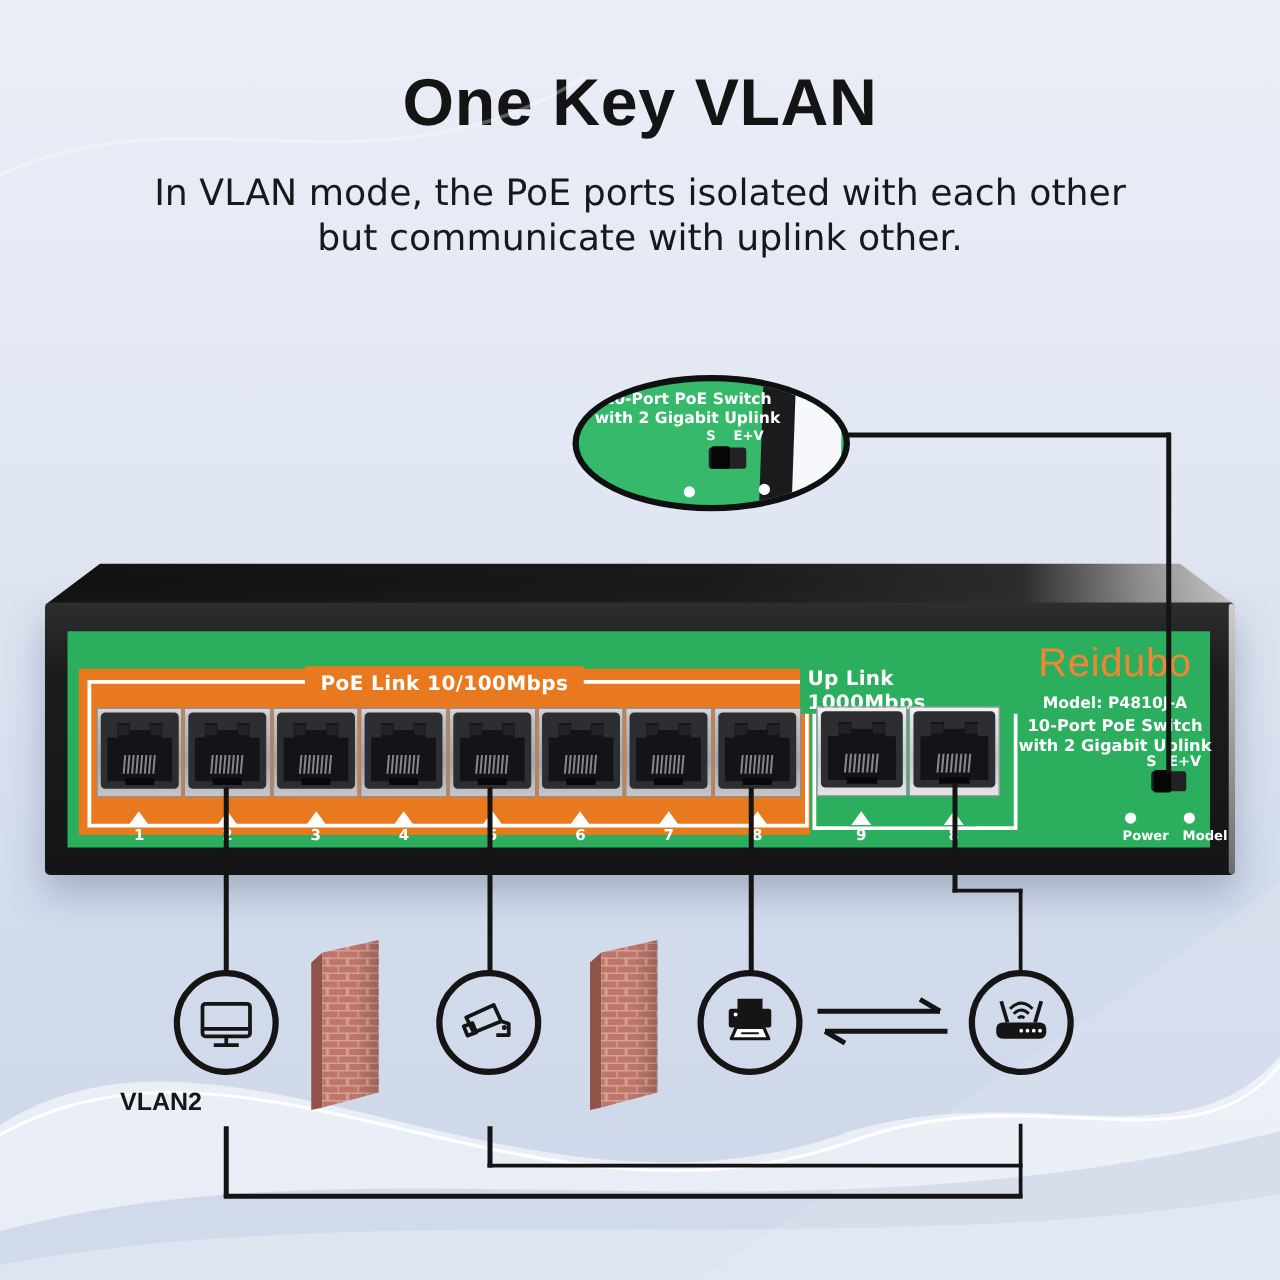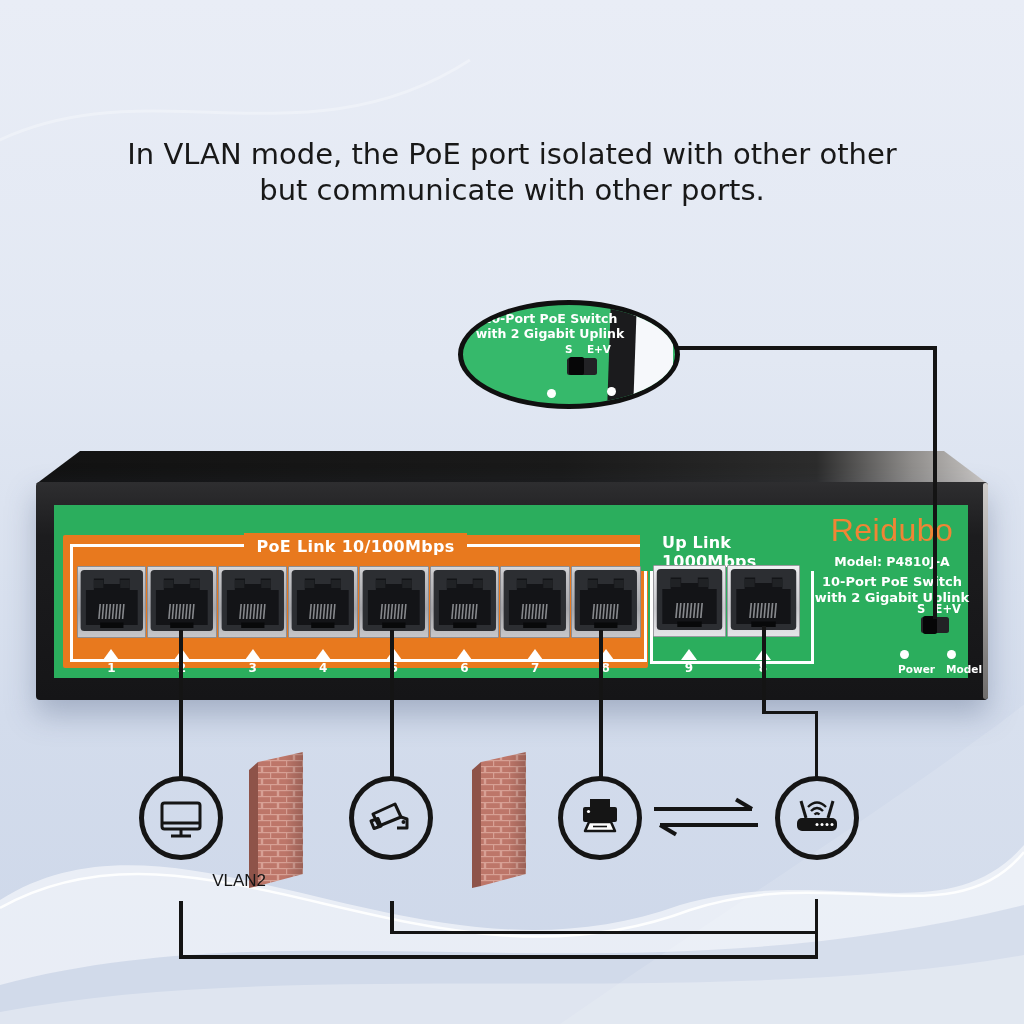--- a/index.html
+++ b/index.html
@@ -33,21 +33,21 @@
   .chassis-right-bevel{left:983px;top:483px;width:5px;height:216px;background:linear-gradient(180deg,#cfccca,#6f6d6c);border-radius:2px;z-index:11;}
   .green-panel{left:54px;top:505px;width:914px;height:173px;background:#2bae5d;z-index:12;}
   .orange-zone{left:63px;top:535px;width:585px;height:133px;background:#e8791e;border-radius:2px;z-index:13;}
   .poe-frame{left:70px;top:544px;width:571px;height:112px;border:3px solid #fff;z-index:14;}
   .poe-label-wrap{left:70px;top:533px;width:571px;display:flex;justify-content:center;z-index:16;}
   .poe-label-wrap span{background:#e8791e;padding:4px 12px;color:#fff;font-family:"DejaVu Sans",sans-serif;
     font-weight:700;font-size:16px;letter-spacing:.3px;}
   .uplink-frame{left:650px;top:544px;width:158px;height:114px;border:3px solid #fff;z-index:14;}
   .uplink-gap-mask{left:679px;top:653px;width:102px;height:8px;background:#2bae5d;z-index:15;}
   .uplink-label-wrap{left:640px;top:533px;width:178px;display:flex;justify-content:center;z-index:16;}
-  .uplink-label-wrap span{background:#2bae5d;padding:0 22px;color:#fff;font-family:"DejaVu Sans",sans-serif;
+  .uplink-label-wrap span{background:#2bae5d;padding:0 6px;color:#fff;font-family:"DejaVu Sans",sans-serif;
     font-weight:700;font-size:16px;letter-spacing:.2px;}
   .ports-row{left:76px;top:566px;width:565px;height:72px;display:flex;z-index:17;}
   .ports-row.uplink-row{left:652px;top:565px;width:148px;justify-content:space-between;}
   .port{flex:1;margin:0 .5px;background:linear-gradient(180deg,#d8d8da 0%,#c2c2c5 12%,#a6a6aa 60%,#c6c6c9 100%);
     border:1px solid #8d8d92;border-radius:1px;}
   .uplink-row .port{flex:none;width:71px;background:linear-gradient(180deg,#f2f2f4 0%,#e3e3e6 14%,#c9c9cd 60%,#e4e4e7 100%);border-color:#9a9a9f;}
   .marks-row{left:76px;top:649px;width:565px;display:flex;z-index:18;}
   .marks-row.uplink-marks{left:652px;top:649px;width:148px;}
   .mark-cell{flex:1;display:flex;flex-direction:column;align-items:center;}
   .tri{width:0;height:0;border-left:8px solid transparent;border-right:8px solid transparent;border-bottom:11px solid #fff;}
@@ -60,21 +60,21 @@
     font-weight:700;font-size:13px;line-height:15.5px;z-index:16;}
   .sev-row{left:917px;top:602px;width:44px;display:flex;justify-content:space-between;color:#fff;
     font-family:"DejaVu Sans",sans-serif;font-weight:700;font-size:11.5px;z-index:16;}
   .toggle{left:921px;top:617px;width:28px;height:16px;background:#222225;border-radius:2.5px;z-index:16;}
   .toggle .knob{position:absolute;left:1.5px;top:-1px;width:14px;height:17.5px;background:#060607;border-radius:2px;}
   .led{width:9px;height:9px;border-radius:50%;background:#fff;z-index:16;}
   .led-label{width:60px;text-align:right;color:#fff;font-family:"DejaVu Sans",sans-serif;font-weight:700;font-size:10.5px;z-index:16;}
   
   .dev-circle{width:74px;height:74px;border:5px solid #151515;border-radius:50%;z-index:30;
     display:flex;align-items:center;justify-content:center;top:776px;}
-  .dev-label{top:871px;width:170px;text-align:right;font-size:17px;font-weight:400;color:#161616;z-index:30;}
+  .dev-label{top:871px;width:170px;text-align:left;font-size:20px;font-weight:700;color:#161616;z-index:30;}
   .wall{z-index:25;}
   .arrows{left:648px;top:796px;z-index:30;}
 </style>
 </head>
 <body>
 
 <div id="stage">
 
   <svg class="abs" style="left:0;top:0;z-index:1;" width="1024" height="1024" viewBox="0 0 1024 1024">
     <path d="M-20,150 C140,60 300,170 470,60" stroke="#ffffff" stroke-opacity="0.30" stroke-width="3" fill="none"></path>
@@ -102,23 +102,24 @@
           <stop offset="0.92" stop-color="#8f8d8b"></stop>
         <stop offset="1" stop-color="#cbc8c6"></stop>
       </linearGradient>
       <linearGradient id="wallShade" x1="0" y1="0" x2="1" y2="0">
         <stop offset="0.6" stop-color="#000000" stop-opacity="0"></stop>
         <stop offset="1" stop-color="#000000" stop-opacity="0.18"></stop>
       </linearGradient>
     </defs>
   </svg>
 
+  <div class="abs title">One Key VLAN</div>
   <div class="abs subtitle">
-    <div>In VLAN mode, the PoE port isolated with other other</div>
-    <div>but communicate with other ports.</div>
+    <div>In VLAN mode, the PoE ports isolated with each other</div>
+    <div>but communicate with uplink other.</div>
   </div>
 
   <div class="abs callout">
     <div class="white-zone"></div>
     <div class="black-strip"></div>
     <div class="callout-text">
       <div>10-Port PoE Switch</div>
       <div>with 2 Gigabit Uplink</div>
     </div>
     <div class="callout-sev">

